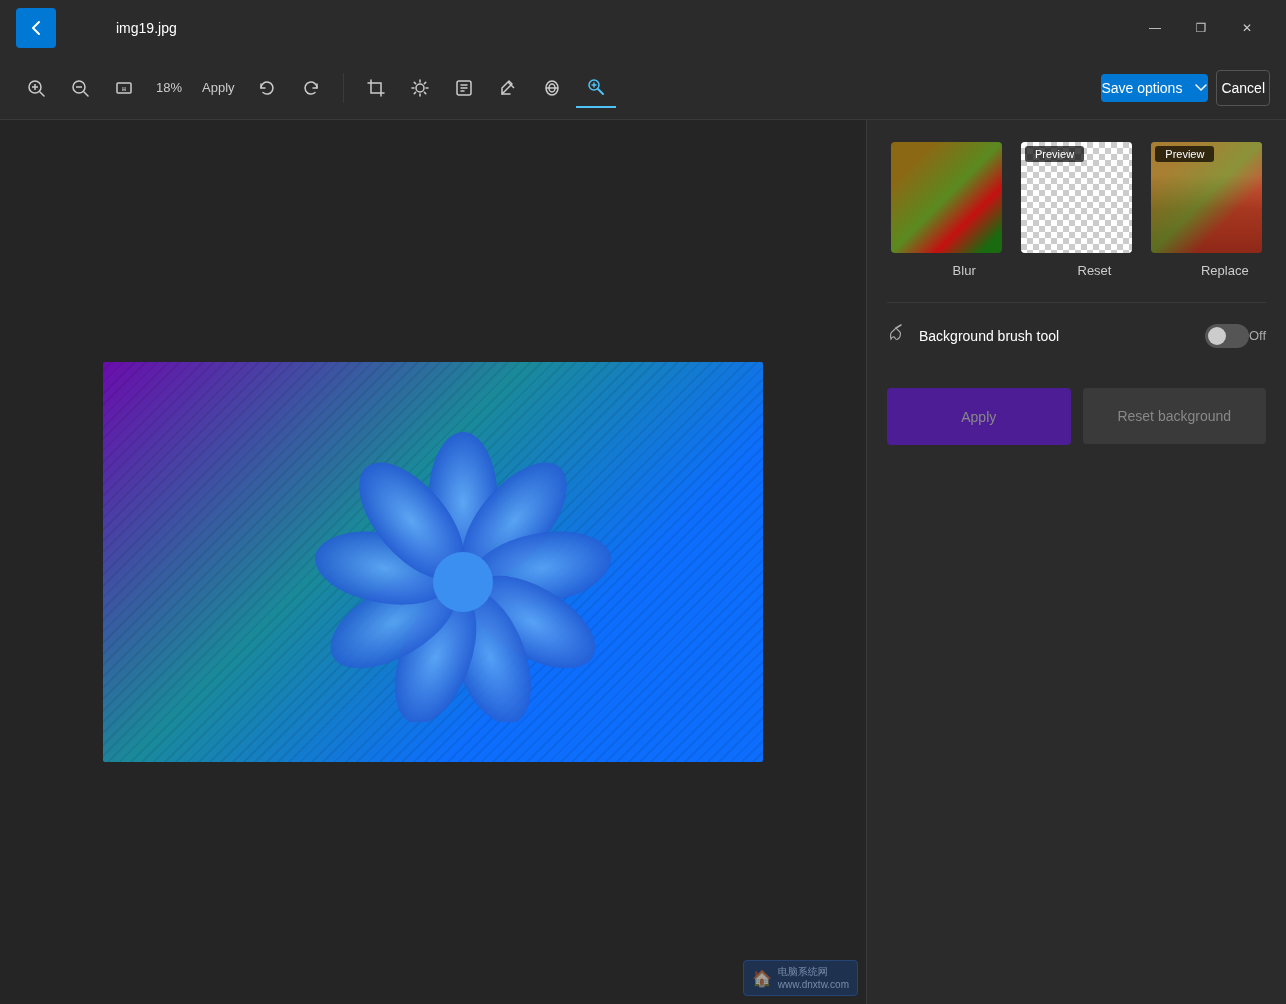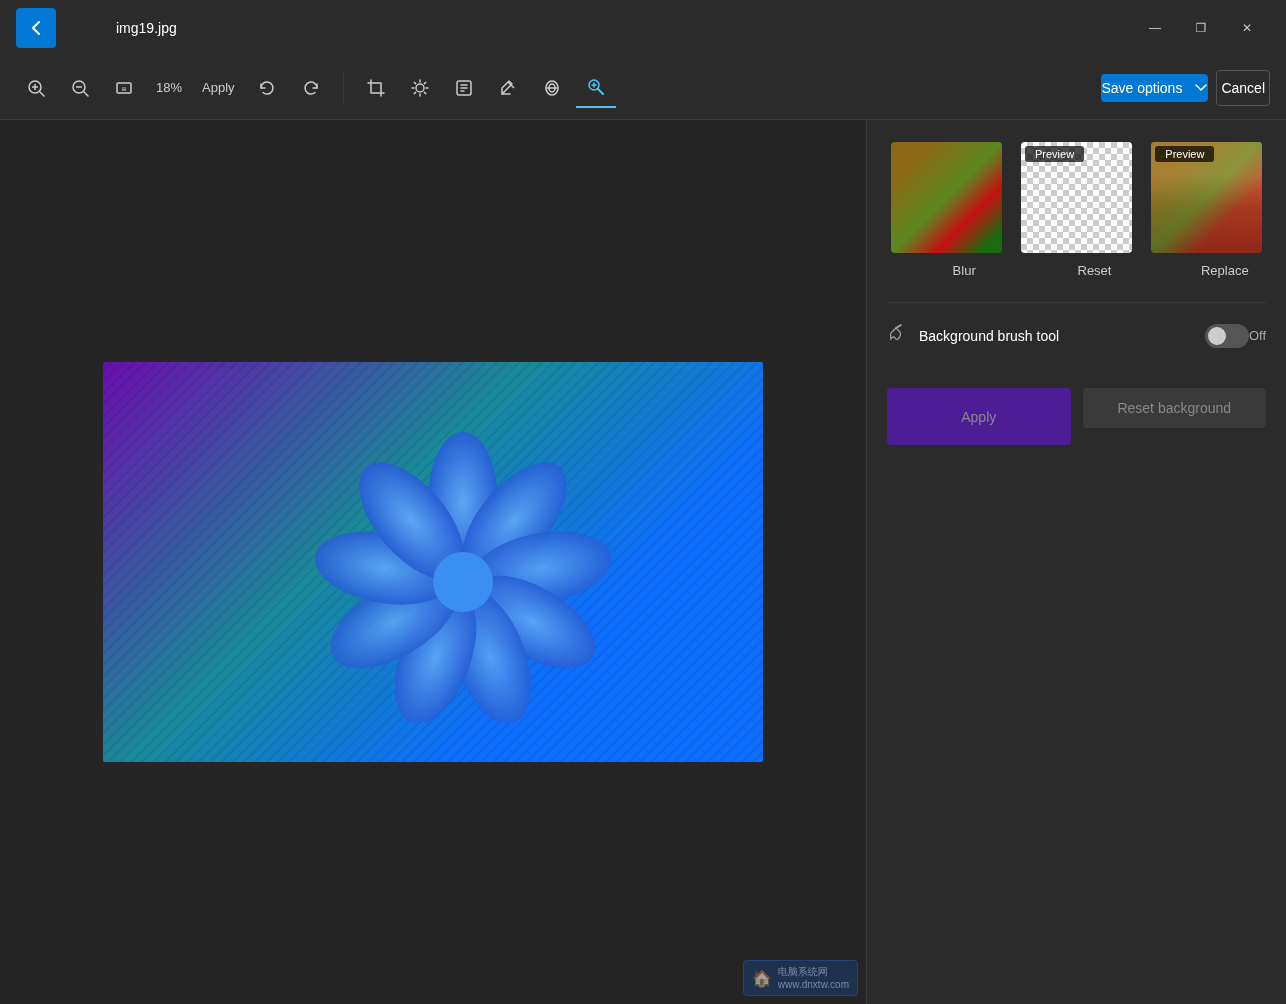--- a/index.html
+++ b/index.html
@@ -341,21 +341,21 @@
       height: 57px;
       background: #4c1d95;
       border: none;
       border-radius: 4px;
       color: #888888;
       font-size: 14px;
       cursor: not-allowed;
     }
     .reset-bg-btn {
       flex: 1;
-      height: 40px;
+      height: 56px;
       background: #3a3a3a;
       border: none;
       border-radius: 4px;
       color: #888888;
       font-size: 14px;
       cursor: not-allowed;
     }
 
     
     .watermark {

